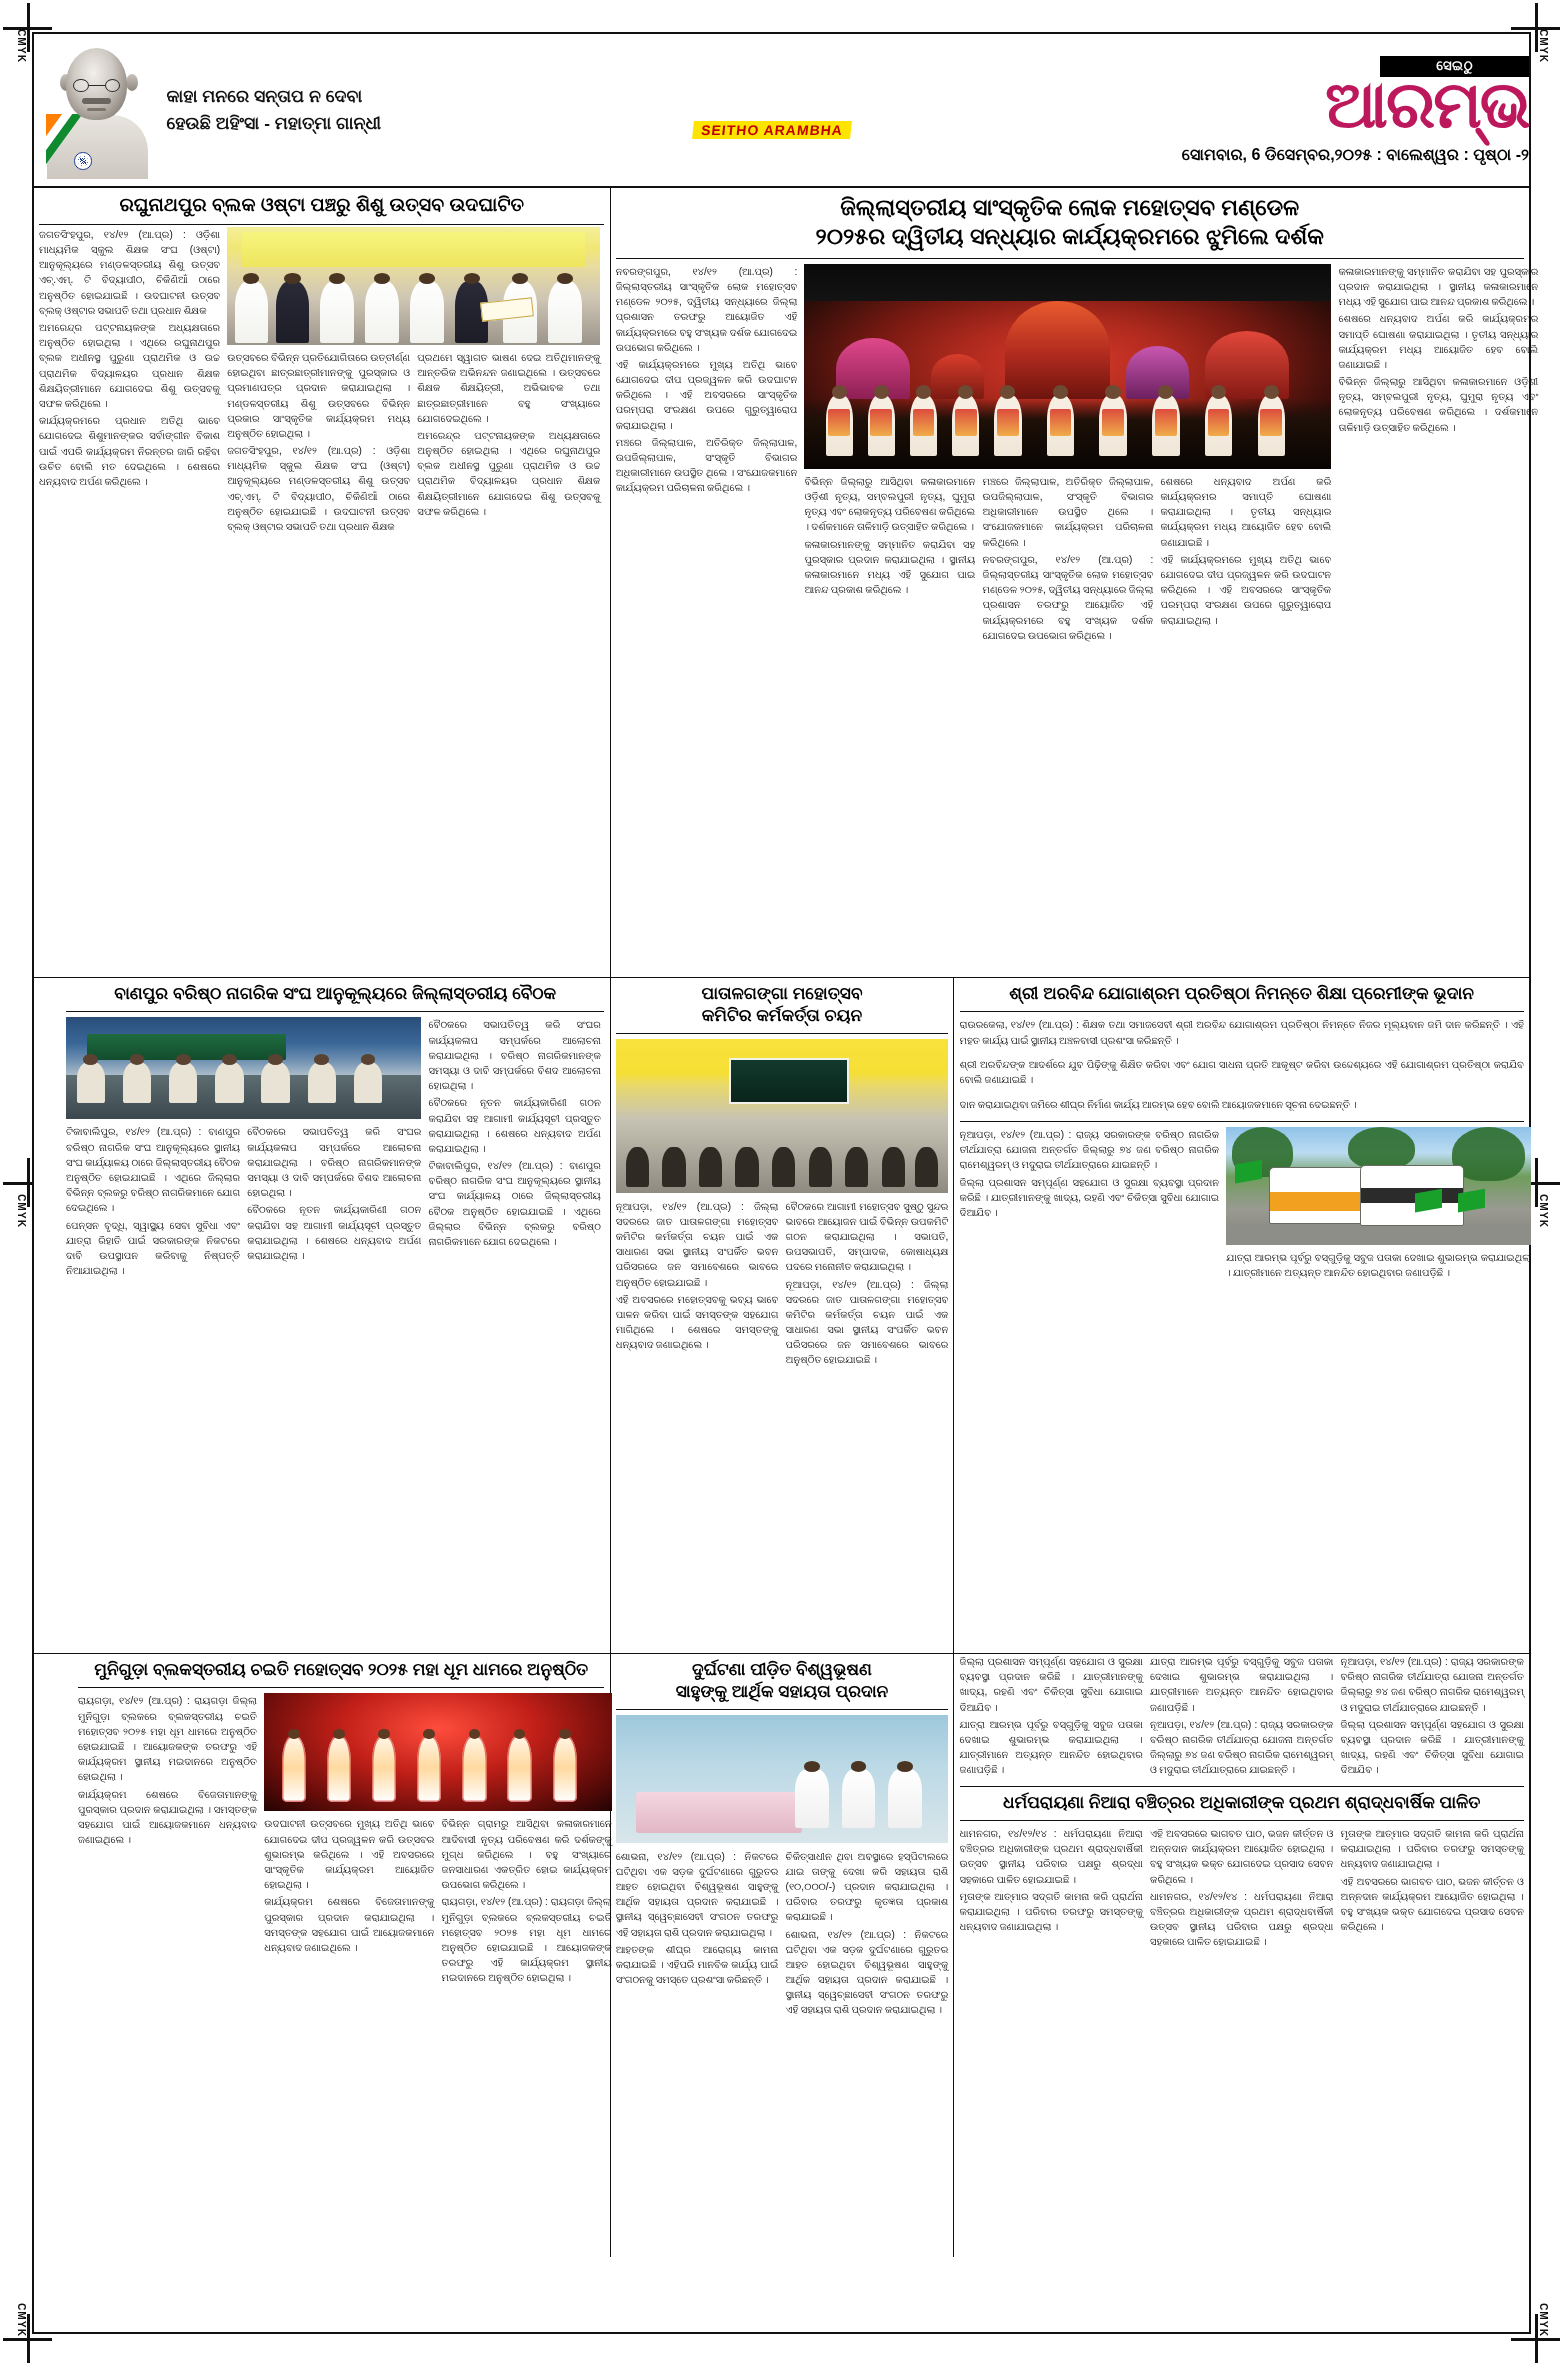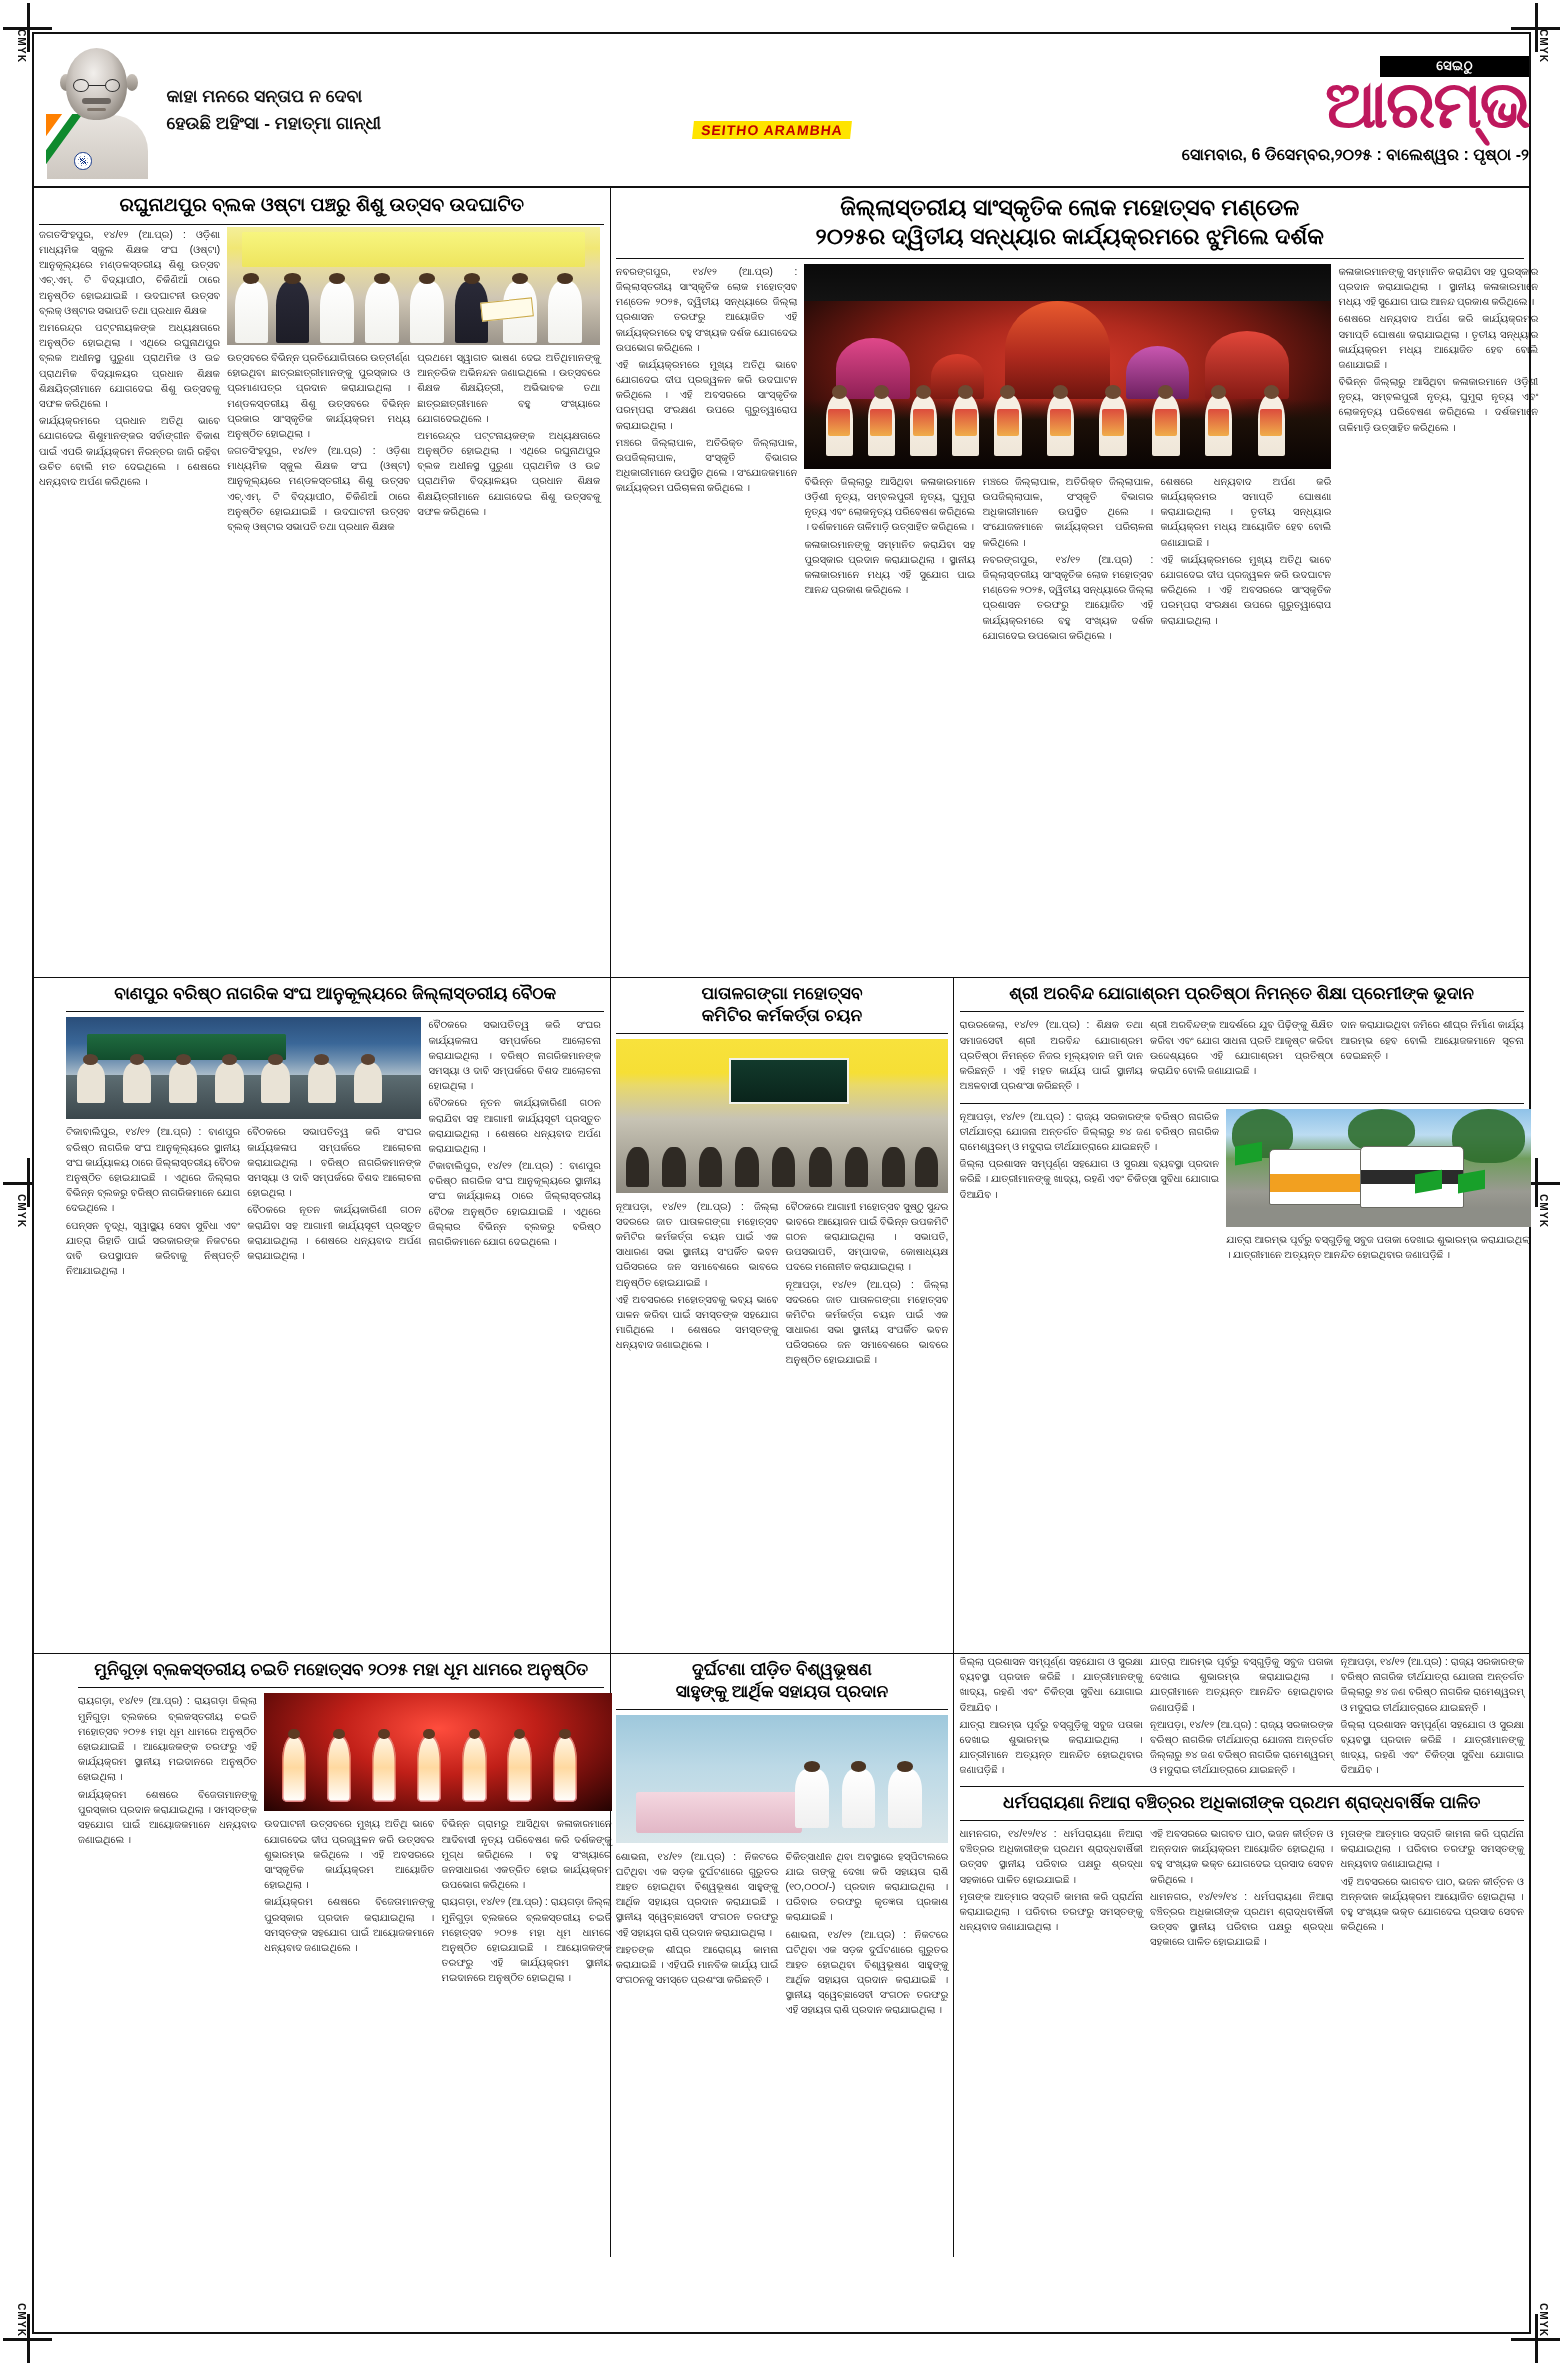--- a/index.html
+++ b/index.html
@@ -492,21 +492,21 @@
         </div>
         <div class="bodycol">
           <p class="tx">ବୈଠକରେ ଆଗାମୀ ମହୋତ୍ସବ ସୁଷ୍ଠୁ ସୁନ୍ଦର ଭାବରେ ଆୟୋଜନ ପାଇଁ ବିଭିନ୍ନ ଉପକମିଟି ଗଠନ କରାଯାଇଥିଲା । ସଭାପତି, ଉପସଭାପତି, ସମ୍ପାଦକ, କୋଷାଧ୍ୟକ୍ଷ ପଦରେ ମନୋନୀତ କରାଯାଇଥିଲା ।</p>
           <p class="tx">ନୂଆପଡ଼ା, ୧୪/୧୨ (ଆ.ପ୍ର) : ଜିଲ୍ଲା ସଦରରେ ଜାତ ପାତାଳଗଙ୍ଗା ମହୋତ୍ସବ କମିଟିର କର୍ମକର୍ତ୍ତା ଚୟନ ପାଇଁ ଏକ ସାଧାରଣ ସଭା ସ୍ଥାନୀୟ ସଂପର୍କିତ ଭବନ ପରିସରରେ ଜନ ସମାବେଶରେ ଭାବରେ ଅନୁଷ୍ଠିତ ହୋଇଯାଇଛି ।</p>
         </div>
       </div>
     </div>
 
     <div class="col vdiv" style="width:38.5%;">
       <div class="headline h3" style="border-bottom:1.5px solid #111;">ଶ୍ରୀ ଅରବିନ୍ଦ ଯୋଗାଶ୍ରମ ପ୍ରତିଷ୍ଠା ନିମନ୍ତେ ଶିକ୍ଷା ପ୍ରେମୀଙ୍କ ଭୂଦାନ</div>
-      <div class="bodycols" style="margin-top:5.1px;">
+      <div class="bodycols" style="margin-top:5.1px;flex-direction:column;">
         <div class="bodycol">
           <p class="tx">ରାଉରକେଲା, ୧୪/୧୨ (ଆ.ପ୍ର) : ଶିକ୍ଷକ ତଥା ସମାଜସେବୀ ଶ୍ରୀ ଅରବିନ୍ଦ ଯୋଗାଶ୍ରମ ପ୍ରତିଷ୍ଠା ନିମନ୍ତେ ନିଜର ମୂଲ୍ୟବାନ ଜମି ଦାନ କରିଛନ୍ତି । ଏହି ମହତ କାର୍ଯ୍ୟ ପାଇଁ ସ୍ଥାନୀୟ ଅଞ୍ଚଳବାସୀ ପ୍ରଶଂସା କରିଛନ୍ତି ।</p>
         </div>
         <div class="bodycol">
           <p class="tx">ଶ୍ରୀ ଅରବିନ୍ଦଙ୍କ ଆଦର୍ଶରେ ଯୁବ ପିଢ଼ିଙ୍କୁ ଶିକ୍ଷିତ କରିବା ଏବଂ ଯୋଗ ସାଧନା ପ୍ରତି ଆକୃଷ୍ଟ କରିବା ଉଦ୍ଦେଶ୍ୟରେ ଏହି ଯୋଗାଶ୍ରମ ପ୍ରତିଷ୍ଠା କରାଯିବ ବୋଲି ଜଣାଯାଇଛି ।</p>
         </div>
         <div class="bodycol">
           <p class="tx">ଦାନ କରାଯାଇଥିବା ଜମିରେ ଶୀଘ୍ର ନିର୍ମାଣ କାର୍ଯ୍ୟ ଆରମ୍ଭ ହେବ ବୋଲି ଆୟୋଜକମାନେ ସୂଚନା ଦେଇଛନ୍ତି ।</p>
         </div>
       </div>

